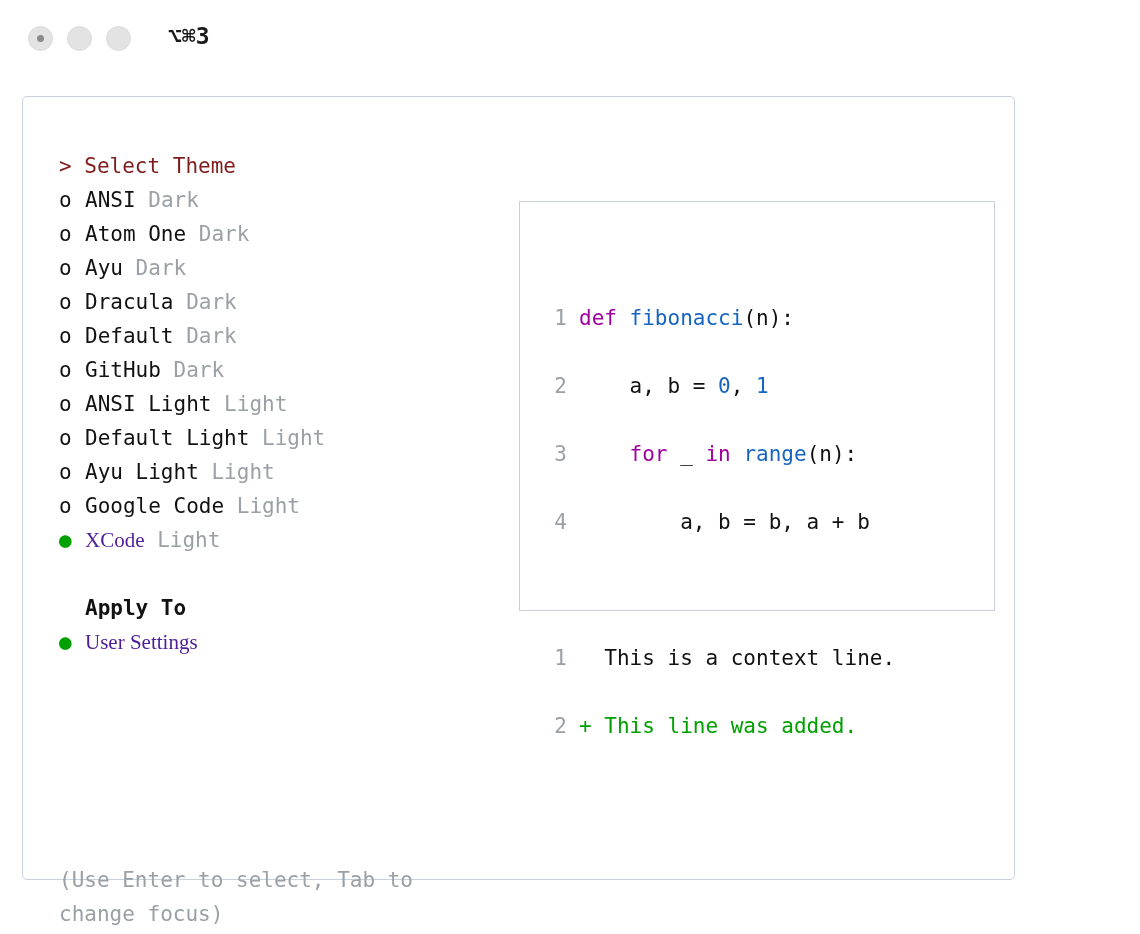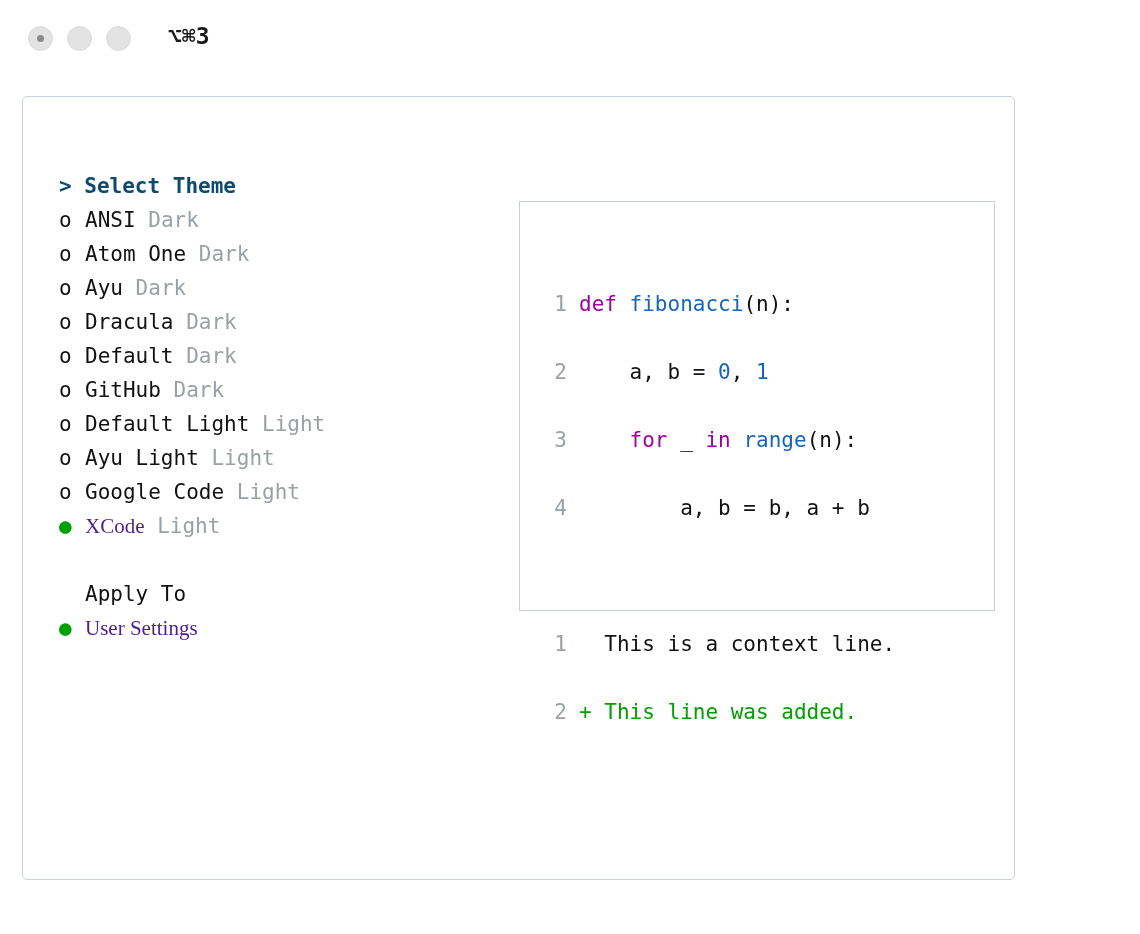--- a/index.html
+++ b/index.html
@@ -85,33 +85,32 @@
     position: absolute;
     left: 20px; top: 32px;
     width: 450px;
   }
   .row {
     white-space: pre;
     height: 34px;
     line-height: 34px;
   }
   .hdr {
-    font-weight: bold;
-    color: #0c4a6e;
-    margin-top: 20px;
+    font-weight: normal;
+    color: #7f1d1d;
   }
   .marker {
     display: inline-block;
     width: 26px;
   }
   .bullet-on { color: #00a000; }
   .sel-label { color: #4c1d95; font-family: Liberation Serif, serif; }
   .dim { color: #9aa0a6; }
   .grp-title {
-    font-weight: normal;
+    font-weight: bold;
     color: #111111;
   }
   .hint {
     position: absolute;
     left: 20px; top: 746px;
     width: 420px;
     color: #9aa0a6;
     font-size: 21px;
     line-height: 34px;
     white-space: pre-wrap;
@@ -132,21 +131,21 @@
     position: absolute;
     left: 480px; top: 84px;
     width: 476px;
     height: 410px;
     border: 1px solid #c8d0dc;
     background: #ffffff;
     box-sizing: border-box;
   }
   .code {
     position: absolute;
-    left: 500px; top: 136px;
+    left: 500px; top: 150px;
     font-family: "DejaVu Sans Mono", monospace;
     font-size: 21px;
     line-height: 34px;
     white-space: pre;
   }
   .ln {
     display: inline-block;
     width: 28px;
     text-align: right;
     color: #9aa0a6;
@@ -182,31 +181,33 @@
 
       <div class="left">
         <div class="row hdr">&gt; Select Theme</div>
 
         <div class="row"><span class="marker">o</span><span>ANSI</span> <span class="dim">Dark</span></div>
         <div class="row"><span class="marker">o</span><span>Atom One</span> <span class="dim">Dark</span></div>
         <div class="row"><span class="marker">o</span><span>Ayu</span> <span class="dim">Dark</span></div>
         <div class="row"><span class="marker">o</span><span>Dracula</span> <span class="dim">Dark</span></div>
         <div class="row"><span class="marker">o</span><span>Default</span> <span class="dim">Dark</span></div>
         <div class="row"><span class="marker">o</span><span>GitHub</span> <span class="dim">Dark</span></div>
+        <div class="row"><span class="marker">o</span><span>ANSI Light</span> <span class="dim">Light</span></div>
         <div class="row"><span class="marker">o</span><span>Default Light</span> <span class="dim">Light</span></div>
         <div class="row"><span class="marker">o</span><span>Ayu Light</span> <span class="dim">Light</span></div>
         <div class="row"><span class="marker">o</span><span>Google Code</span> <span class="dim">Light</span></div>
         <div class="row"><span class="marker bullet-on">●</span><span class="sel-label">XCode</span> <span class="dim">Light</span></div>
 
         <div class="gap"></div>
 
         <div class="row"><span class="marker"></span><span class="grp-title">Apply To</span></div>
         <div class="row"><span class="marker bullet-on">●</span><span class="sel-label">User Settings</span></div>
       </div>
 
+      <div class="hint">(Use Enter to select, Tab to change focus)</div>
 
       <div class="right">
         <div class="preview-title">Preview</div>
       </div>
 
       <div class="preview-box"></div>
 
       <div class="code">
 <div class="row"><span class="ln">1</span><span class="kw">def </span><span class="fn">fibonacci</span><span class="plain">(n):</span></div>
 <div class="row"><span class="ln">2</span><span class="plain">    a, b = </span><span class="num">0</span><span class="plain">, </span><span class="num">1</span></div>

